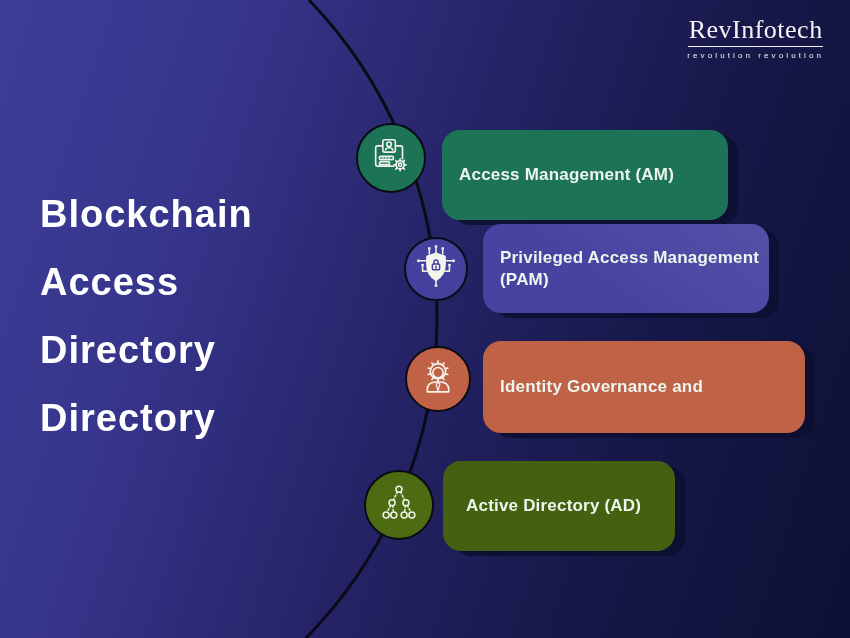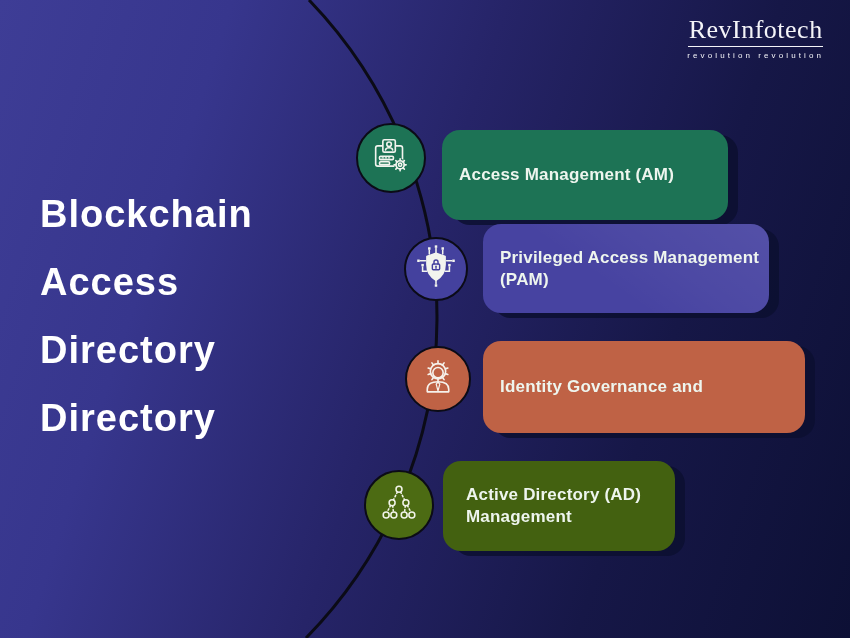--- a/index.html
+++ b/index.html
@@ -169,16 +169,15 @@
     <div class="card-line">Privileged Access Management</div>
     <div class="card-line">(PAM)</div>
   </div>
 
   <div class="card card-3">
     <div class="card-line">Identity Governance and</div>
   </div>
 
   <div class="card card-4">
     <div class="card-line">Active Directory (AD)</div>
-    <div class="card-line">Management</div>
   </div>
 
 </div>
 
 </body></html>

